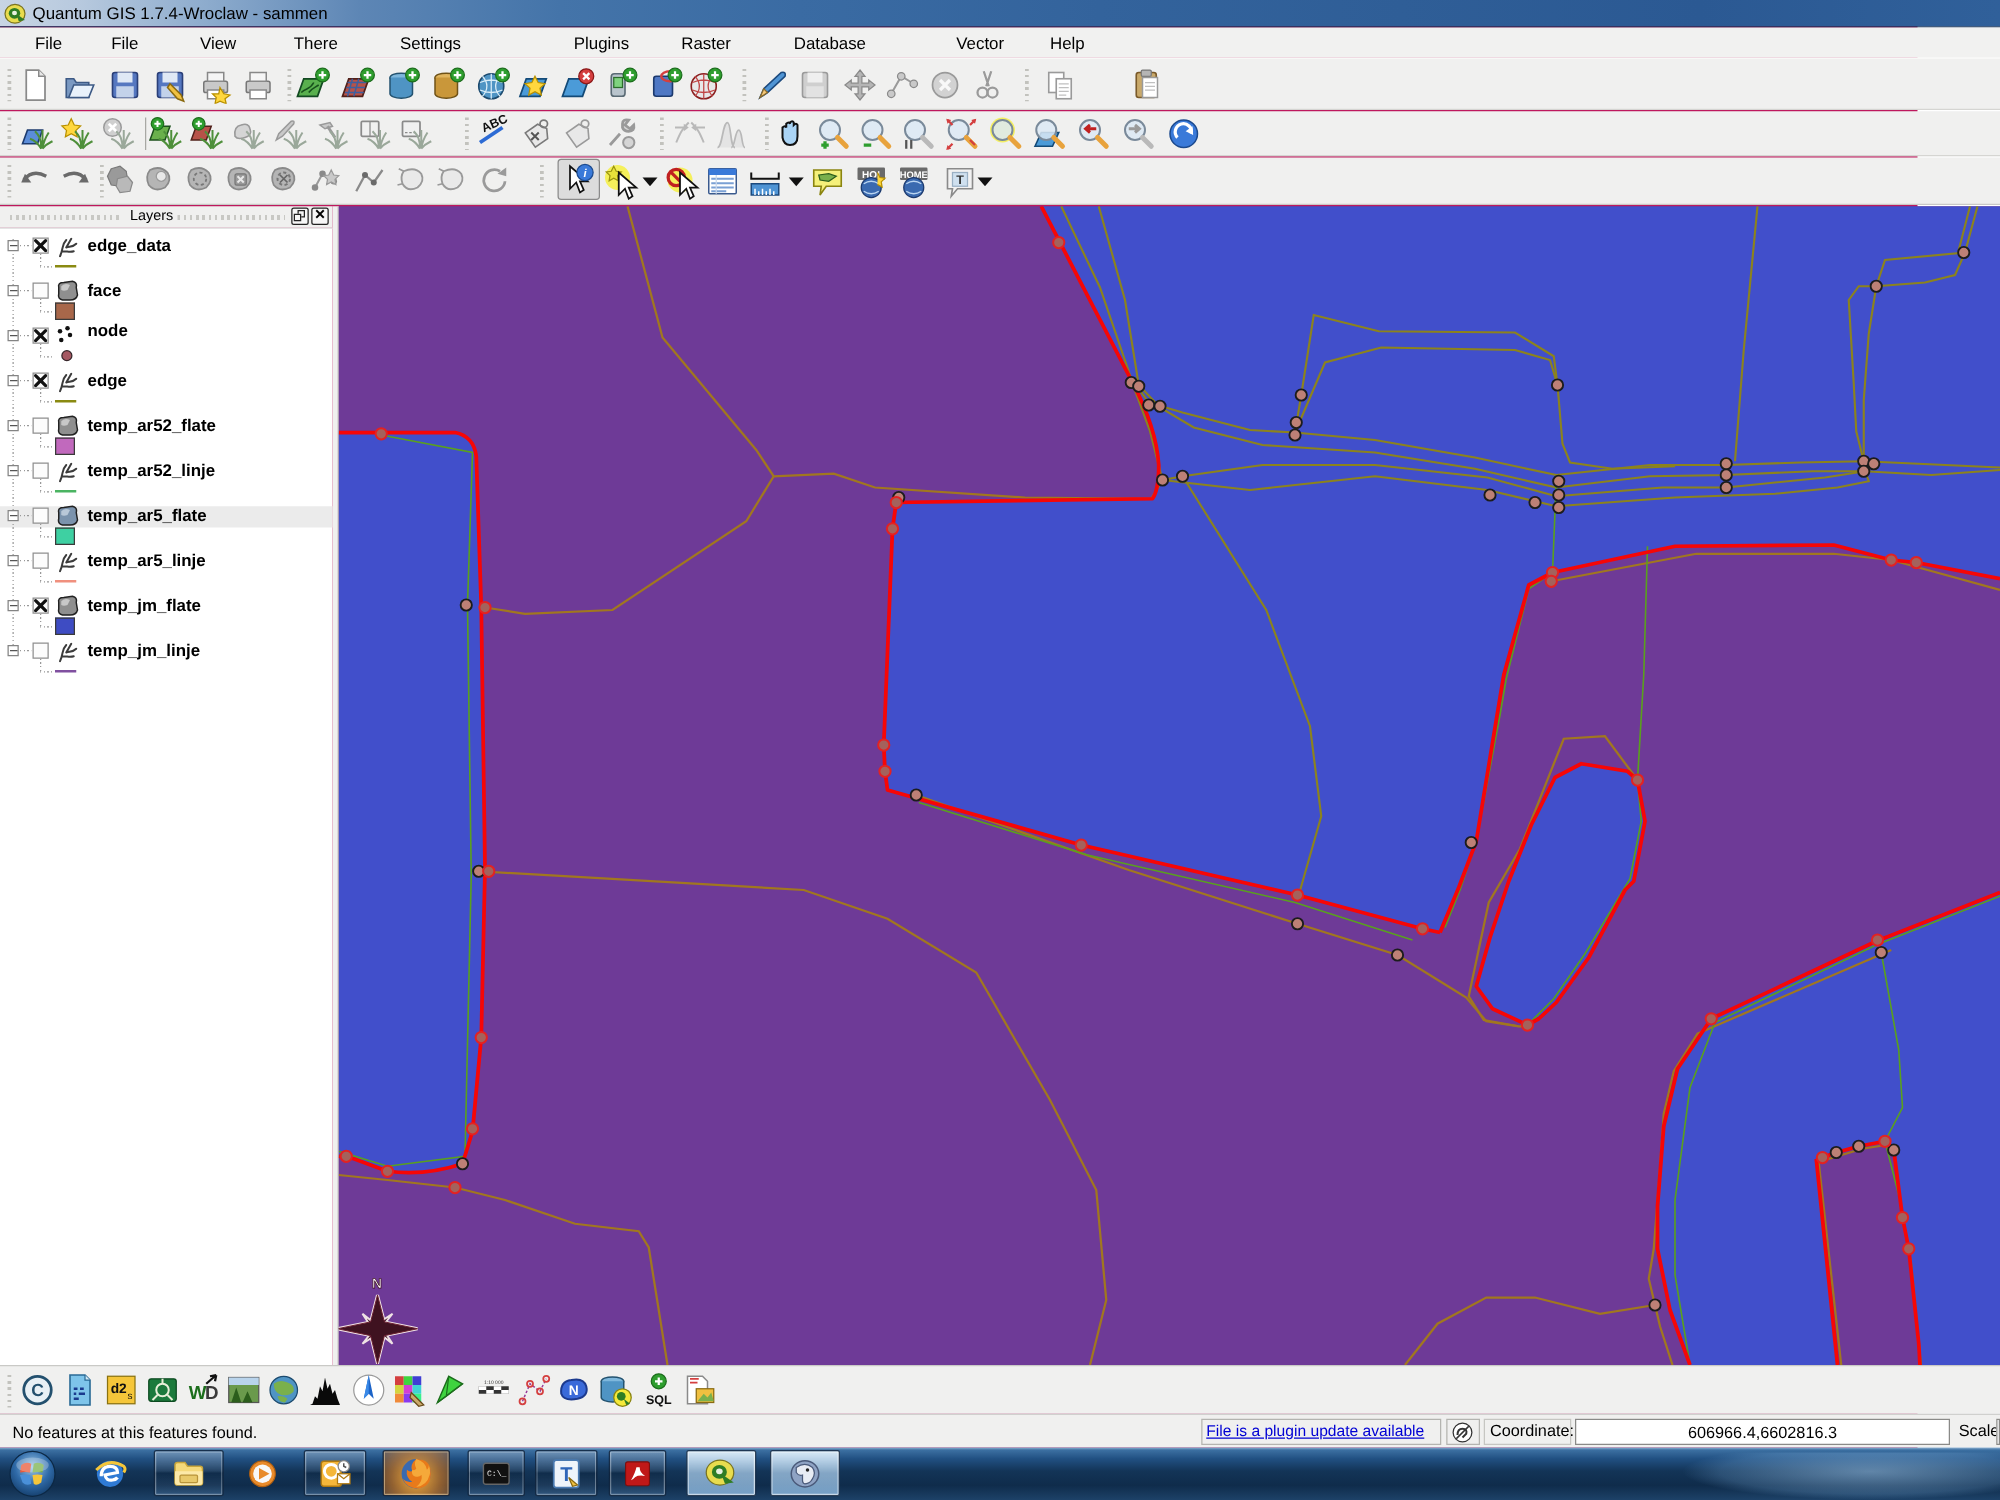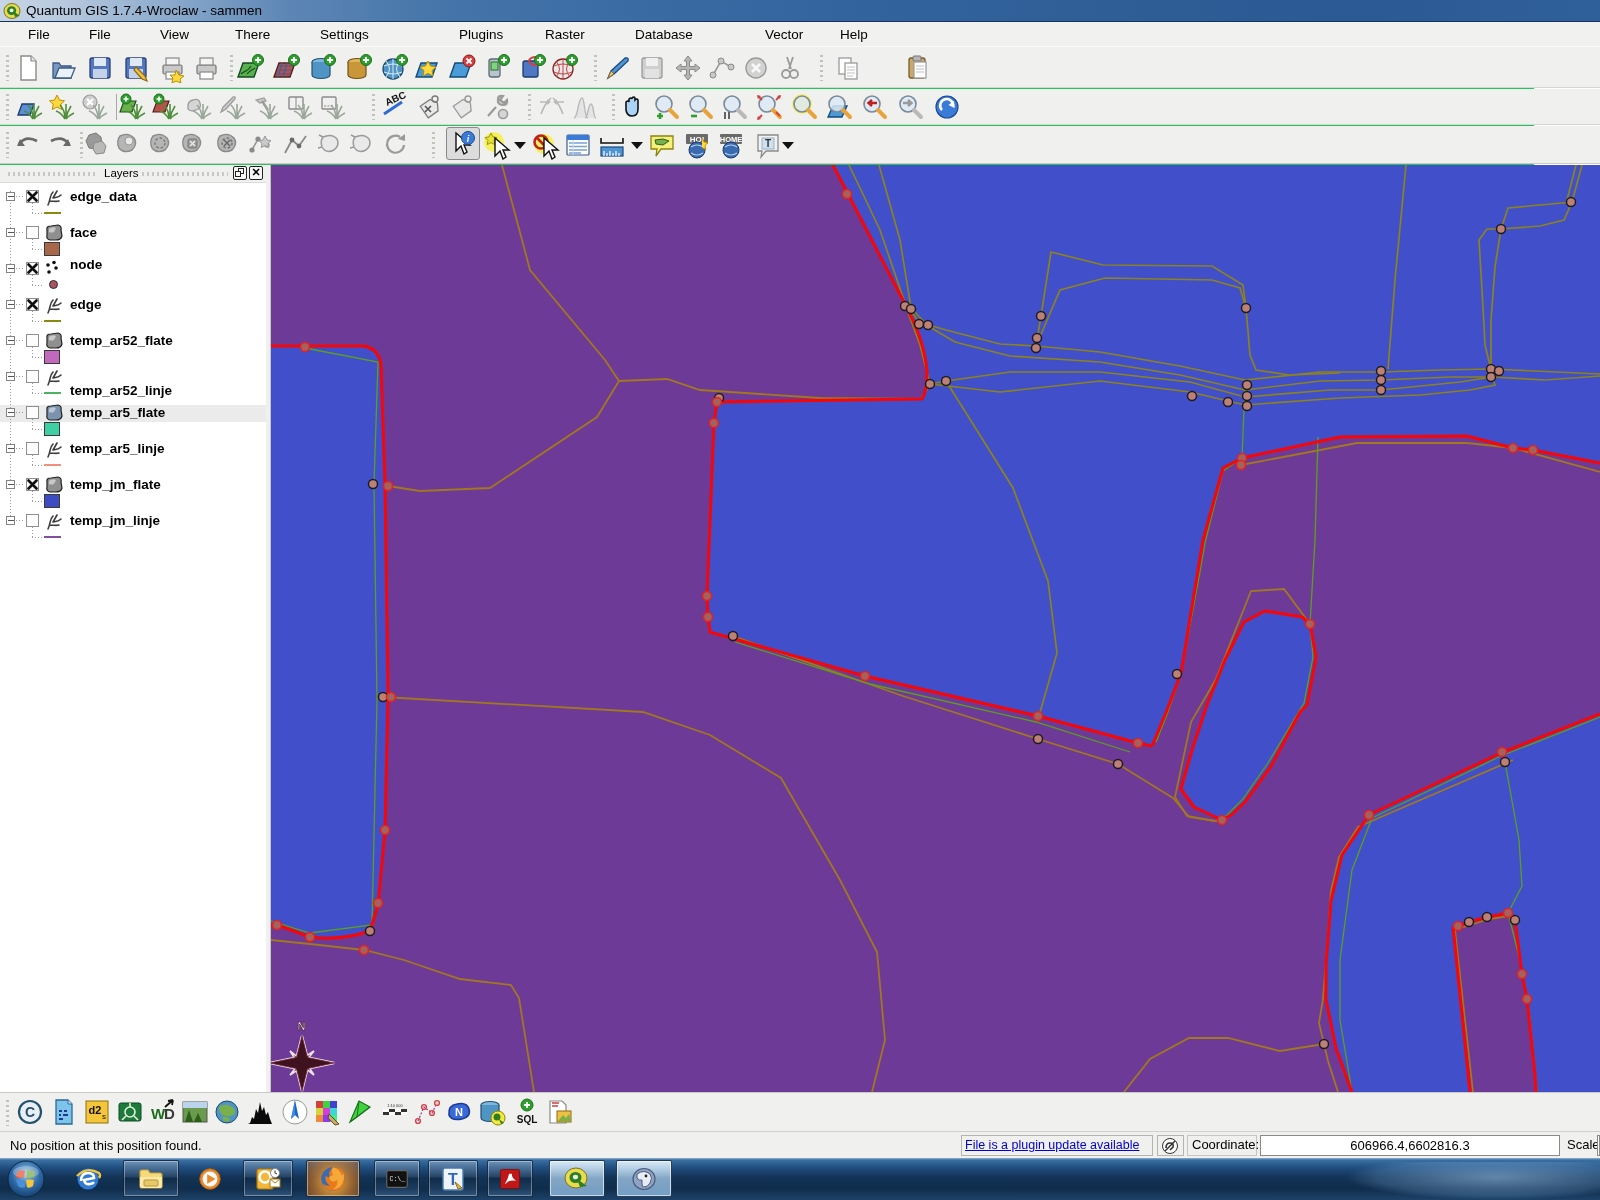--- a/index.html
+++ b/index.html
@@ -1,15 +1,15 @@
 <!DOCTYPE html>
 <html><head><meta charset="utf-8"><style>
 *{margin:0;padding:0;box-sizing:border-box}
 html,body{width:1600px;height:1200px;overflow:hidden;font-family:"Liberation Sans",sans-serif}
-#stage{position:relative;width:1534px;height:1200px;background:#22c55e}
+#stage{position:relative;width:1534px;height:1200px;background:#be185d}
 #stage > div{position:absolute}
 .menu{position:absolute;top:5px;font-size:13.5px;color:#000}
 .sep{position:absolute;width:3px;background:repeating-linear-gradient(180deg,#c2c2bd 0 2px,transparent 2px 5px)}
 .ic{position:absolute;width:30px;height:30px}
 .tree{position:absolute;font-size:13.5px;font-weight:bold;color:#000;white-space:nowrap}
 .cb{position:absolute;width:13px;height:13px;background:#fcfcfc;border:1px solid #8f8f8f}
 .exp{position:absolute;width:9px;height:9px;background:#fff;border:1px solid #848484}
 .st{position:absolute;font-size:13px;color:#000}
 </style></head><body>
 <div id="stage">
@@ -496,21 +496,21 @@
 <div style="position:absolute;left:32px;top:164px;width:1px;height:10px;background:repeating-linear-gradient(180deg,#999 0 1px,transparent 1px 3px)"></div>
 <div style="position:absolute;left:32px;top:174px;width:10px;height:1px;background:repeating-linear-gradient(90deg,#999 0 1px,transparent 1px 3px)"></div>
 <div style="position:absolute;left:44px;top:167px;width:16px;height:14px;background:#c169bd;border:1px solid #3a3a3a"></div>
 <div class="exp" style="left:6px;top:189px"></div>
 <div style="position:absolute;left:7.5px;top:193px;width:6px;height:1px;background:#555"></div>
 <div style="position:absolute;left:16px;top:193px;width:9px;height:1px;background:repeating-linear-gradient(90deg,#999 0 1px,transparent 1px 3px)"></div>
 <div class="cb" style="left:26px;top:187px"></div>
 <svg style="position:absolute;left:44px;top:185px;width:22px;height:18px" viewBox="0 0 22 18">
         <path d="M4,17 C7,11 5,8 9,4 M9,10 L13,3 M9,10 C12,9 14,10 17,7 M6,13 C10,13 12,14 15,13" stroke="#3c3c3c" stroke-width="1.6" fill="none" stroke-linecap="round"></path>
       </svg>
-<span class="tree" style="left:70px;top:200px">temp_ar52_linje</span>
+<span class="tree" style="left:70px;top:186px">temp_ar52_linje</span>
 <div style="position:absolute;left:32px;top:200px;width:1px;height:10px;background:repeating-linear-gradient(180deg,#999 0 1px,transparent 1px 3px)"></div>
 <div style="position:absolute;left:32px;top:210px;width:10px;height:1px;background:repeating-linear-gradient(90deg,#999 0 1px,transparent 1px 3px)"></div>
 <div style="position:absolute;left:44px;top:209px;width:17px;height:2px;background:#4bb462"></div>
 <div class="exp" style="left:6px;top:225px"></div>
 <div style="position:absolute;left:7.5px;top:229px;width:6px;height:1px;background:#555"></div>
 <div style="position:absolute;left:16px;top:229px;width:9px;height:1px;background:repeating-linear-gradient(90deg,#999 0 1px,transparent 1px 3px)"></div>
 <div class="cb" style="left:26px;top:223px"></div>
 <svg style="position:absolute;left:44px;top:221px;width:20px;height:17px" viewBox="0 0 20 17">
         <path d="M3,6 Q2,2 7,2 L14,1 Q18,2 17,6 L18,12 Q17,16 12,16 L6,16 Q2,15 3,11 Z" fill="#7b93ad" stroke="#222" stroke-width="1.2"></path>
         <path d="M5,5 Q8,2 12,4 L10,8 Q7,9 5,8 Z" fill="#b9c8d8"></path>
@@ -783,21 +783,21 @@
       </svg>
 <svg viewBox="0 0 30 30" style="position:absolute;left:545px;top:4px;width:30px;height:30px">
         <path d="M5,4 L17,4 L21,8 L21,26 L5,26 Z" fill="#fff" stroke="#8a8a8a" stroke-width="1.2"></path>
         <path d="M7,6 L14,6 M7,9 L13,9" stroke="#d43f3f" stroke-width="1.4"></path>
         <rect x="12" y="14" width="14" height="11" fill="#f0c040" stroke="#8a6a10"></rect>
         <path d="M13,24 L18,18 L21,21 L24,17 L26,24 Z" fill="#7ab04c"></path>
       </svg>
 </div>
 
 <div id="status" style="left:0;top:1131px;width:1600px;height:27px;background:#f0f0ef;border-top:1px solid #d0d0ce">
- <span class="st" style="left:10px;top:6px">No position at this position found.</span>
+ <span class="st" style="left:10px;top:6px">No features at this features found.</span>
  <div style="position:absolute;left:961px;top:3px;width:192px;height:21px;border:1px solid #b4b4b0"></div>
  <span style="position:absolute;left:965px;top:6px;font-size:12.5px;color:#0000d4;text-decoration:underline">File is a plugin update available</span>
  <div style="position:absolute;left:1157px;top:3px;width:27px;height:21px;border:1px solid #b4b4b0"></div>
  <svg style="position:absolute;left:1161px;top:5px;width:18px;height:18px" viewBox="0 0 18 18">
         <circle cx="9" cy="9" r="7.5" fill="#fff" stroke="#333"></circle>
         <path d="M5 11 Q5 6 9 6 Q13 6 12 10 L9 13" stroke="#333" fill="none" stroke-width="1.6"></path>
         <line x1="4" y1="14" x2="14" y2="4" stroke="#333" stroke-width="1.4"></line>
       </svg>
  <div style="position:absolute;left:1187px;top:3px;width:70px;height:21px;border:1px solid #c6c6c2"></div>
  <span class="st" style="left:1192px;top:5px">Coordinate:</span>

